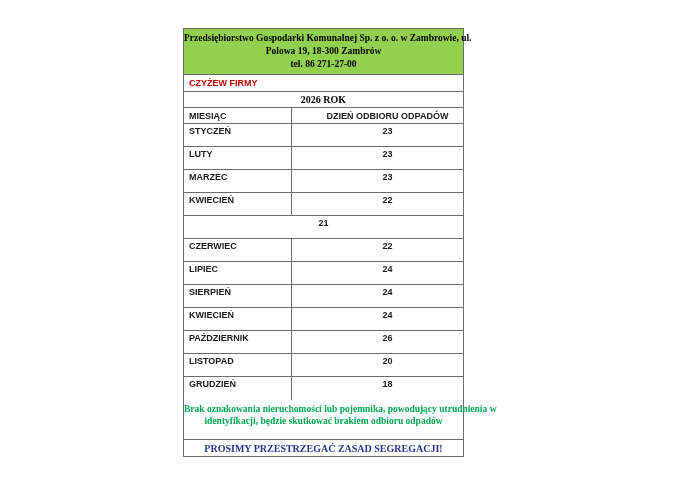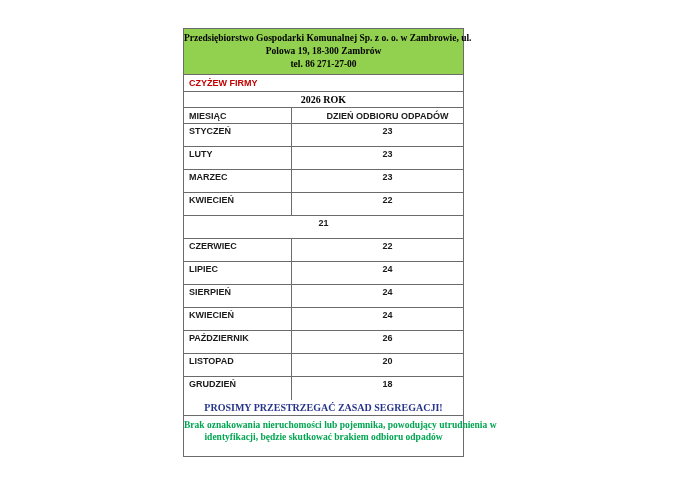--- a/index.html
+++ b/index.html
@@ -158,22 +158,22 @@
       <div class="row cols month-row">
     <div class="col-month">LISTOPAD</div>
     <div class="col-day">20</div>
   </div>
       <div class="row cols month-row">
     <div class="col-month">GRUDZIEŃ</div>
     <div class="col-day">18</div>
   </div>
     </div>
 
-  <div class="row notice-row">
-    <span>PROSIMY PRZESTRZEGAĆ ZASAD SEGREGACJI!</span>
-  </div>
-
   <div class="row note-row">
     <div>Brak oznakowania nieruchomości lub pojemnika, powodujący utrudnienia w</div>
     <div>identyfikacji, będzie skutkować brakiem odbioru odpadów</div>
   </div>
 
+  <div class="row notice-row">
+    <span>PROSIMY PRZESTRZEGAĆ ZASAD SEGREGACJI!</span>
+  </div>
+
 </div>
 
 </body></html>

